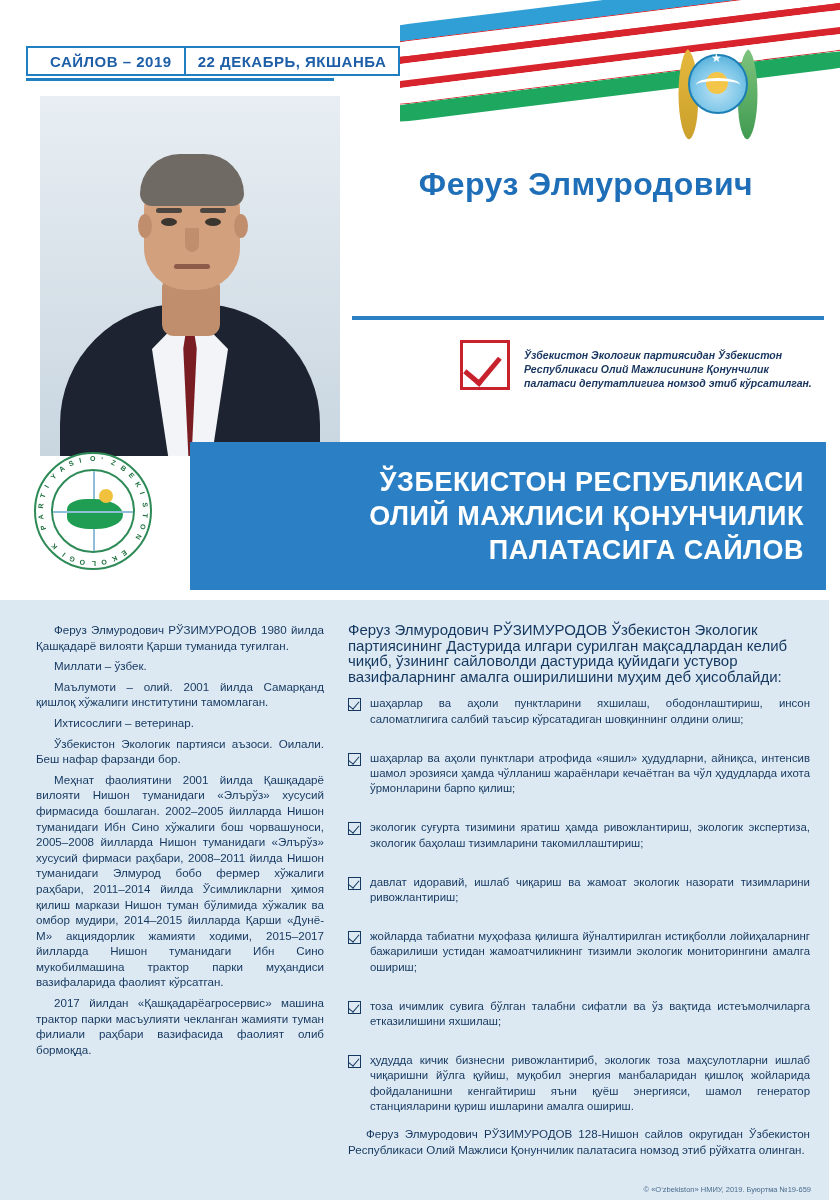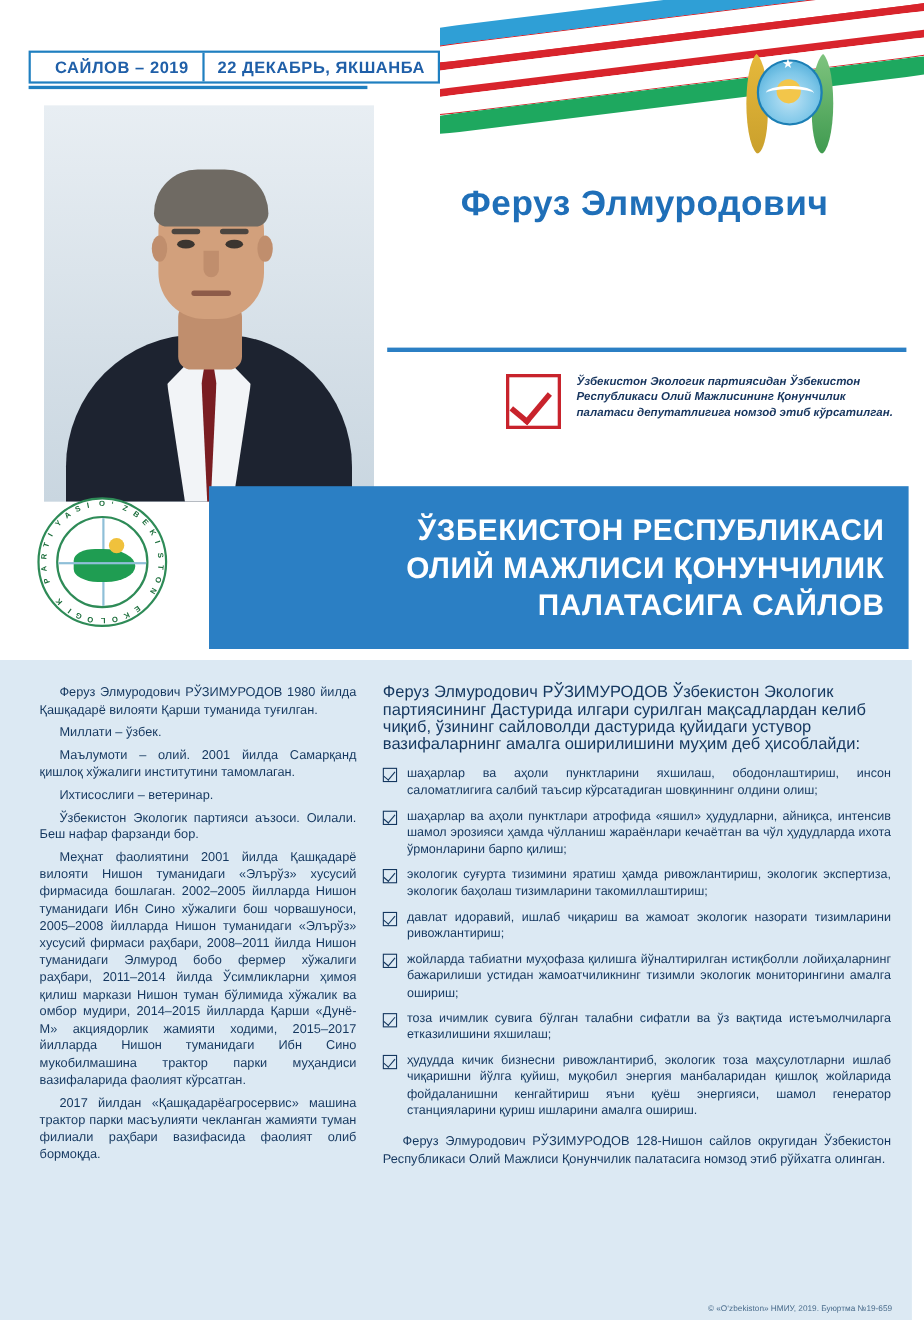--- a/index.html
+++ b/index.html
@@ -175,21 +175,21 @@
   }
   .name-underline {
     position:absolute; left:352px; top:316px; width:472px; height:4px; background:#2b7fc4;
   }
 
   
   .nom {
     position: absolute;
     left: 460px; top: 340px;
     width: 362px;
-    display: flex; gap: 14px; align-items: flex-start;
+    display: flex; gap: 14px; align-items: flex-end;
   }
   .nom .check-box {
     width: 50px; height: 50px;
     border: 3px solid #c8232c;
     position: relative;
     flex: 0 0 auto;
   }
   .nom .check-box:after {
     content: "";
     position: absolute; left: 9px; top: 6px;
@@ -280,21 +280,21 @@
     position: absolute;
     left: 348px; top: 22px;
     width: 462px;
     color: #14375f;
   }
   .intro {
     font-size: 15px; line-height: 15.6px;
     font-weight: normal; text-align: left;
     margin-bottom: 12px;
   }
-  .bullets { display: flex; flex-direction: column; gap: 8px; }
+  .bullets { display: flex; flex-direction: column; gap: 24px; }
   .bullet { display: flex; gap: 9px; align-items: flex-start; }
   .bullet .bx {
     flex: 0 0 auto;
     width: 13px; height: 13px;
     border: 1.5px solid #14375f;
     position: relative; margin-top: 2px;
   }
   .bullet .bx:after {
     content:"";
     position:absolute; left:2px; top:0px;

